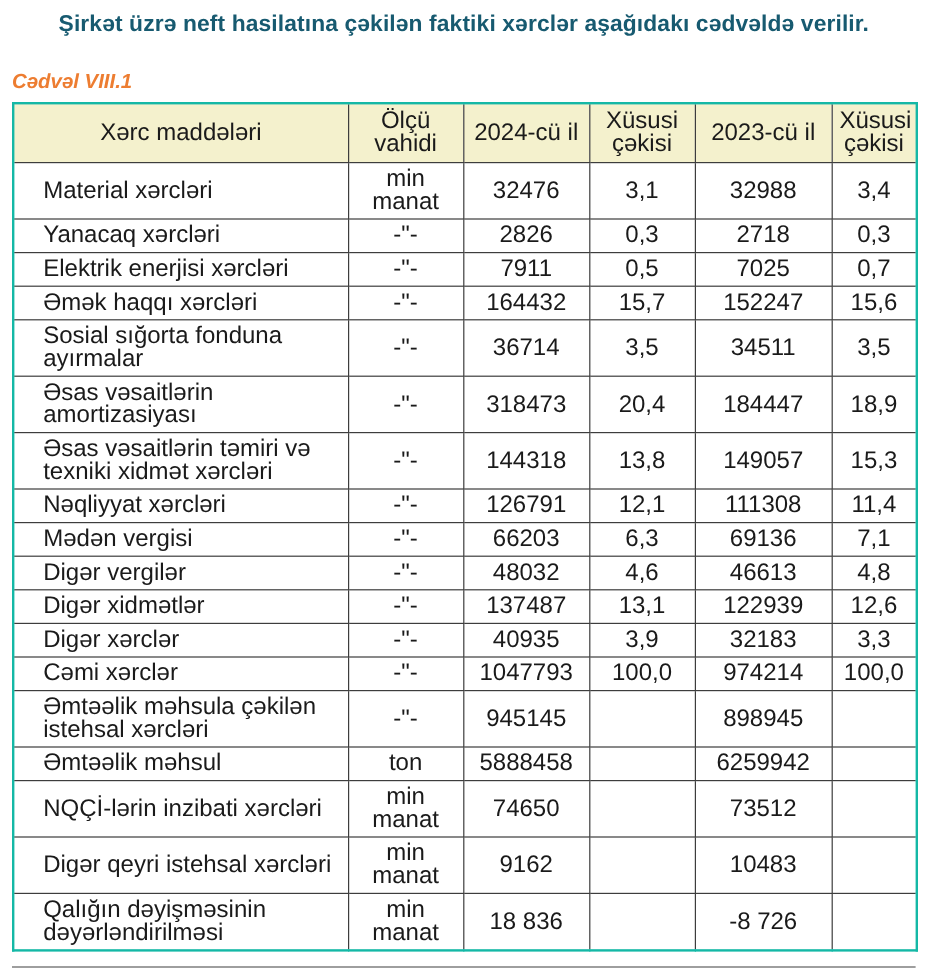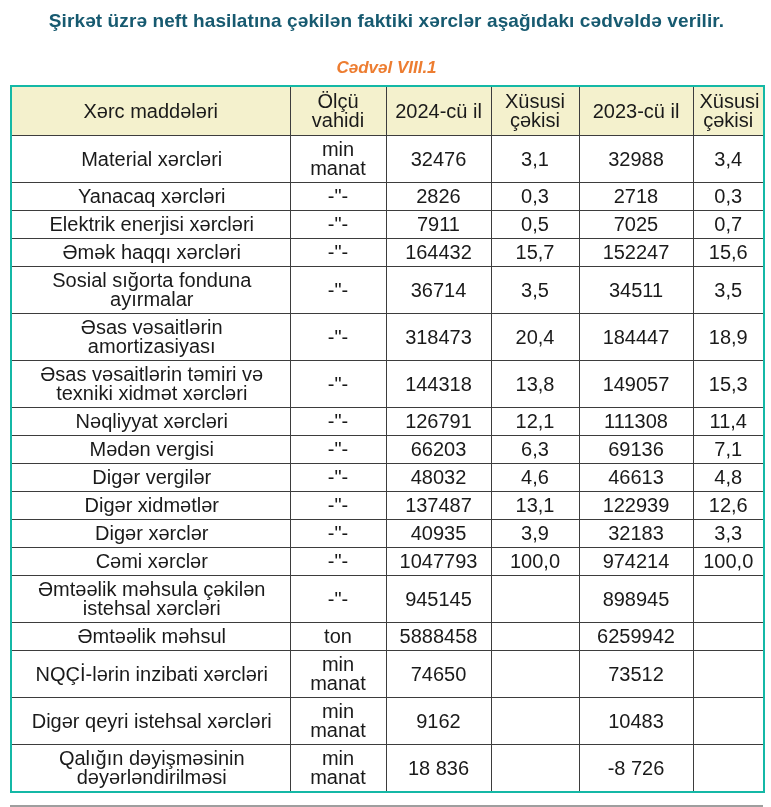--- a/index.html
+++ b/index.html
@@ -21,21 +21,21 @@
     width: 753px;
     text-align: center;
     font-size: 19px;
     font-weight: bold;
     color: #175A70;
     margin: 4px 0 12px 0;
     letter-spacing: 0.1px;
   }
   .table-caption {
     width: 753px;
-    text-align: center;
+    text-align: left;
     font-size: 17px;
     font-weight: bold;
     font-style: italic;
     color: #ED7D31;
     margin-top: 26px;
     margin-bottom: 7px;
   }
   table.cost-table {
     border-collapse: collapse;
     width: 753px;
@@ -50,22 +50,22 @@
     vertical-align: middle;
     line-height: 19px;
     overflow: hidden;
   }
   .cost-table thead th {
     background: #F4F1CD;
     font-weight: normal;
     height: 40px;
   }
   .cost-table td.c-label {
-    text-align: center;
-    padding-left: 8px;
+    text-align: left;
+    padding-left: 24px;
   }
   .cost-table td.c-unit {
     white-space: pre-line;
   }
   col.w-label { width: 279px; }
   col.w-unit  { width: 96px; }
   col.w-y24   { width: 105px; }
   col.w-s24   { width: 88px; }
   col.w-y23   { width: 114px; }
   col.w-s23   { width: 71px; }

